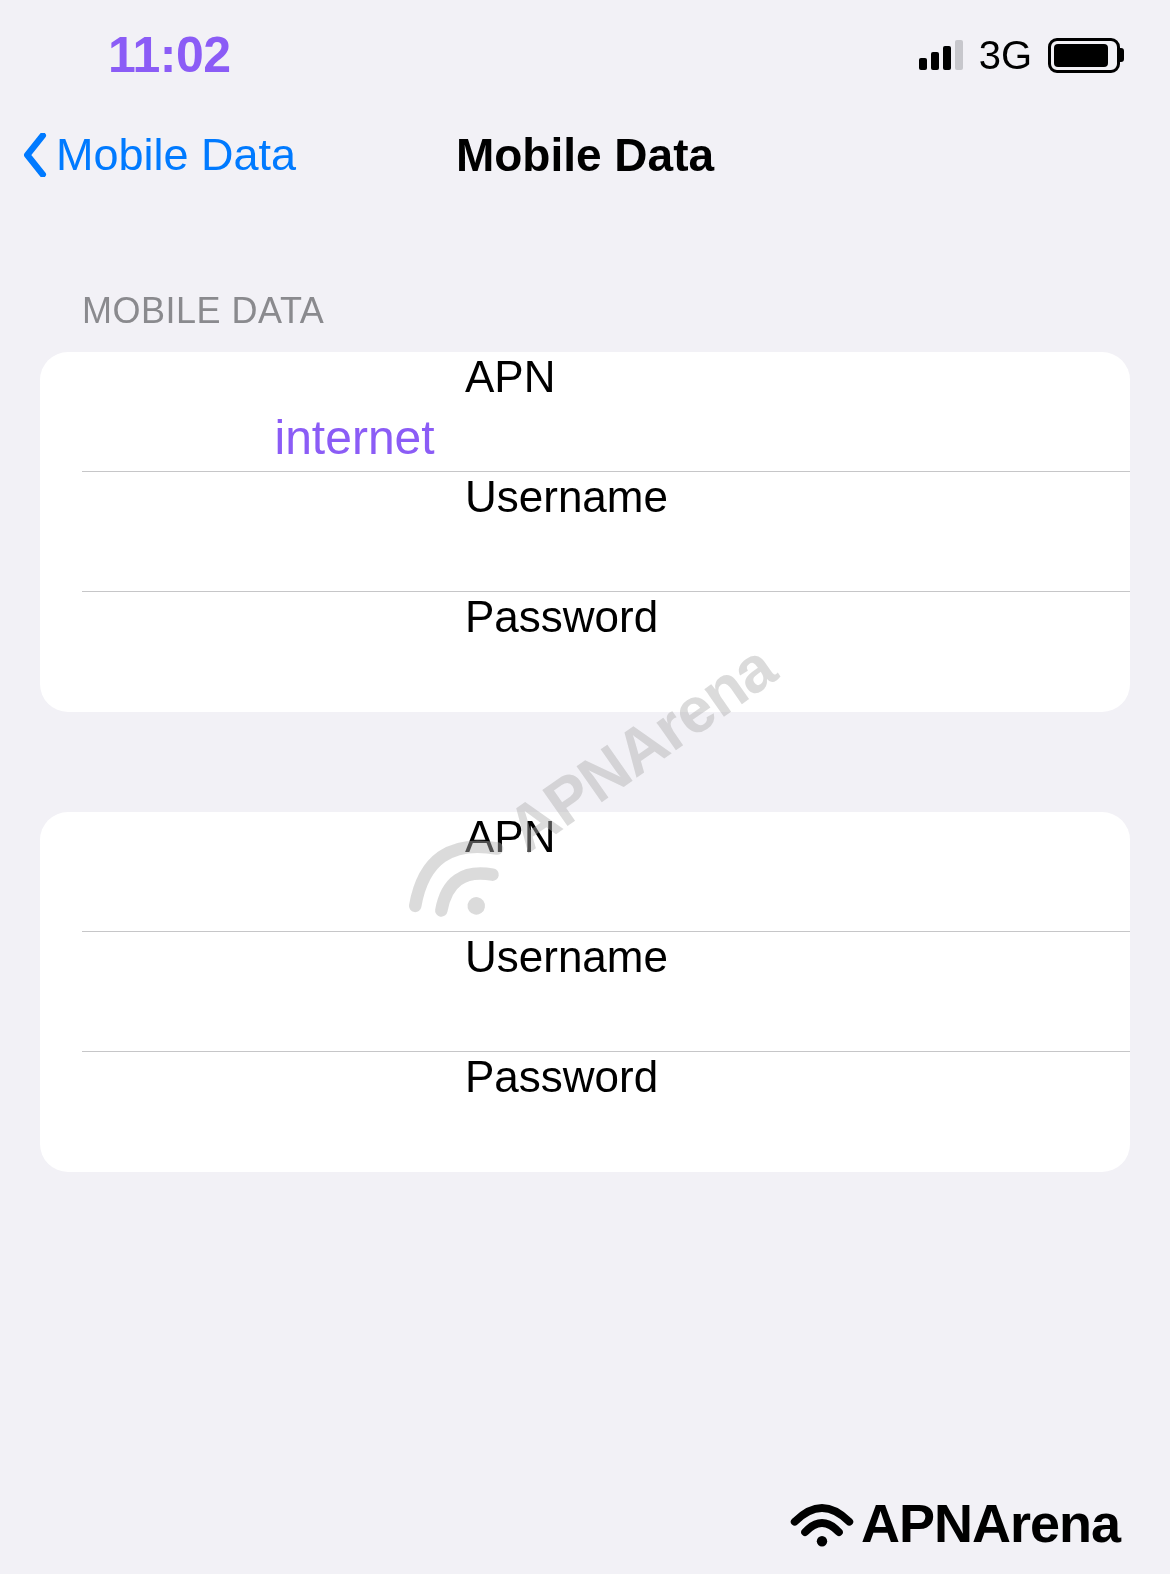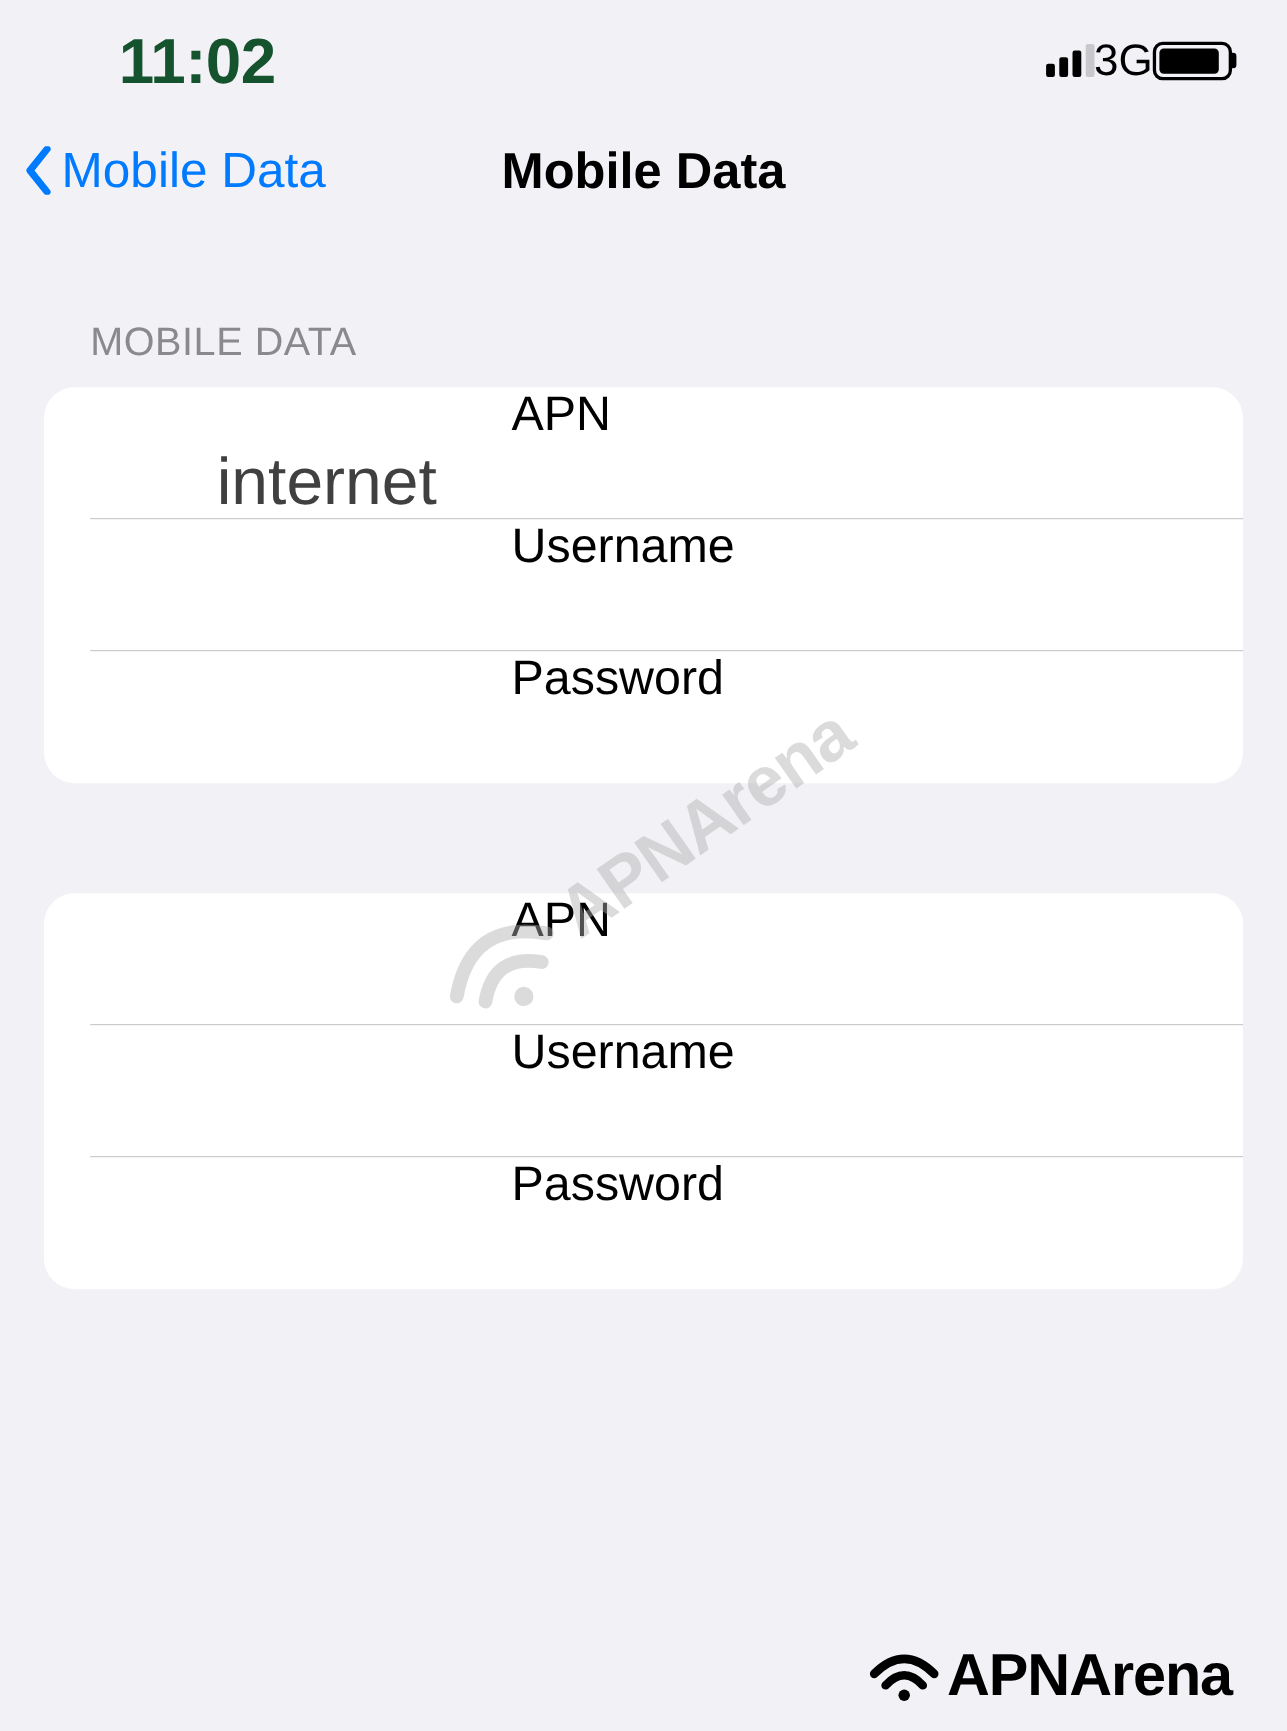--- a/index.html
+++ b/index.html
@@ -18,28 +18,29 @@
     }
     .status-bar {
       width: 100%;
       height: 110px;
       display: flex;
       align-items: center;
       justify-content: space-between;
       padding: 0 50px 0 108px;
     }
     .status-time {
-      font-size: 58px;
+      font-size: 50px;
       font-weight: 600;
-      color: #14532d;
+      color: #8b5cf6;
       letter-spacing: -0.5px;
     }
     .status-right {
       display: flex;
       align-items: center;
+      gap: 16px;
       text-align: right;
     }
     .signal-bars {
       display: flex;
       align-items: flex-end;
       gap: 4px;
       height: 30px;
     }
     .signal-bar {
       width: 8px;
@@ -144,23 +145,23 @@
       background: #c6c6c8;
     }
     .field-label {
       font-size: 44px;
       font-weight: 400;
       color: #000;
       width: 240px;
       flex-shrink: 0;
     }
     .field-value {
-      font-size: 60px;
-      font-weight: 400;
-      color: #404040;
+      font-size: 48px;
+      font-weight: 400;
+      color: #8b5cf6;
       border: none;
       outline: none;
       background: transparent;
       flex: 1;
     }
     .section-gap {
       height: 100px;
     }
     .watermark-center {
       position: absolute;

